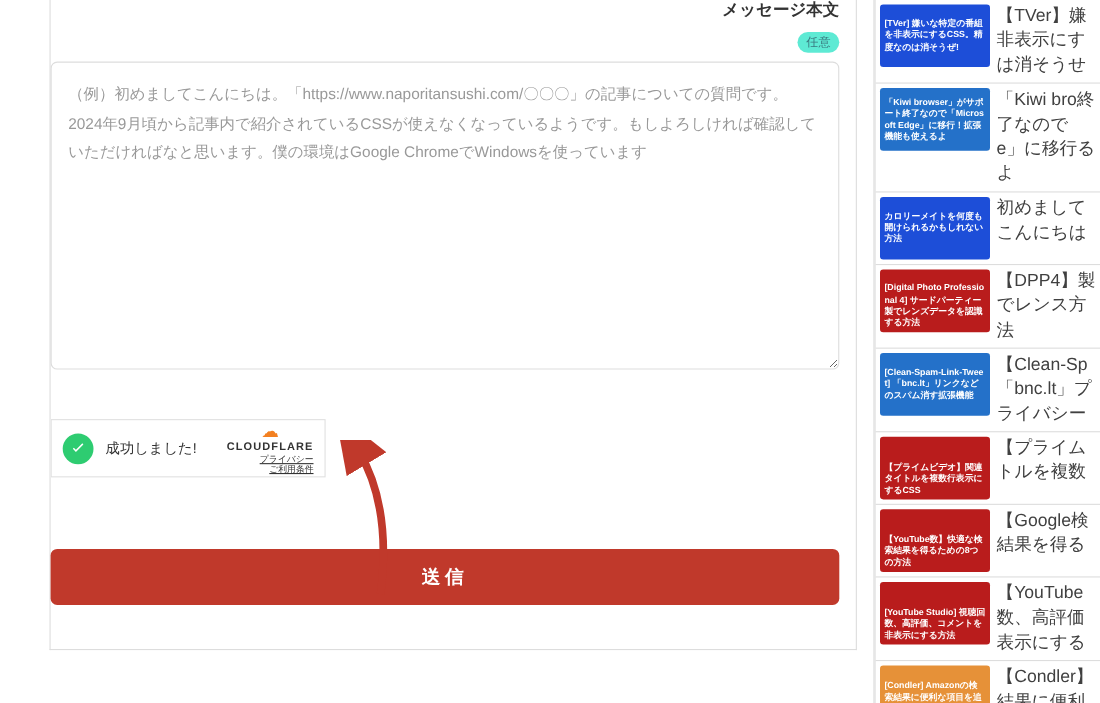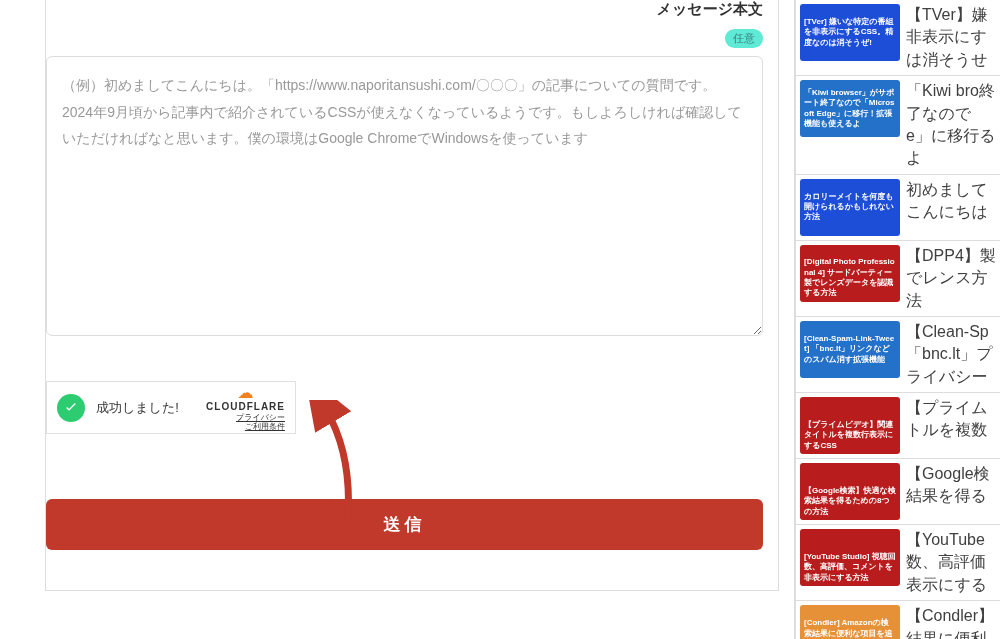--- a/index.html
+++ b/index.html
@@ -234,21 +234,21 @@
         <div class="sidebar-link">【Clean-Sp「bnc.lt」プライバシー</div>
       </div>
       <div class="sidebar-item">
         <div class="thumb bg-navy">
           <div class="thumb-text">【プライムビデオ】関連タイトルを複数行表示にするCSS</div>
         </div>
         <div class="sidebar-link">【プライムトルを複数</div>
       </div>
       <div class="sidebar-item">
         <div class="thumb bg-navy">
-          <div class="thumb-text">【Google検索】快適な検索結果を得るための8つの方法</div>
+          <div class="thumb-text">【YouTube数】快適な検索結果を得るための8つの方法</div>
         </div>
         <div class="sidebar-link">【Google検結果を得る</div>
       </div>
       <div class="sidebar-item">
         <div class="thumb bg-navy">
           <div class="thumb-text">[YouTube Studio] 視聴回数、高評価、コメントを非表示にする方法</div>
         </div>
         <div class="sidebar-link">【YouTube数、高評価表示にする</div>
       </div>
       <div class="sidebar-item">

